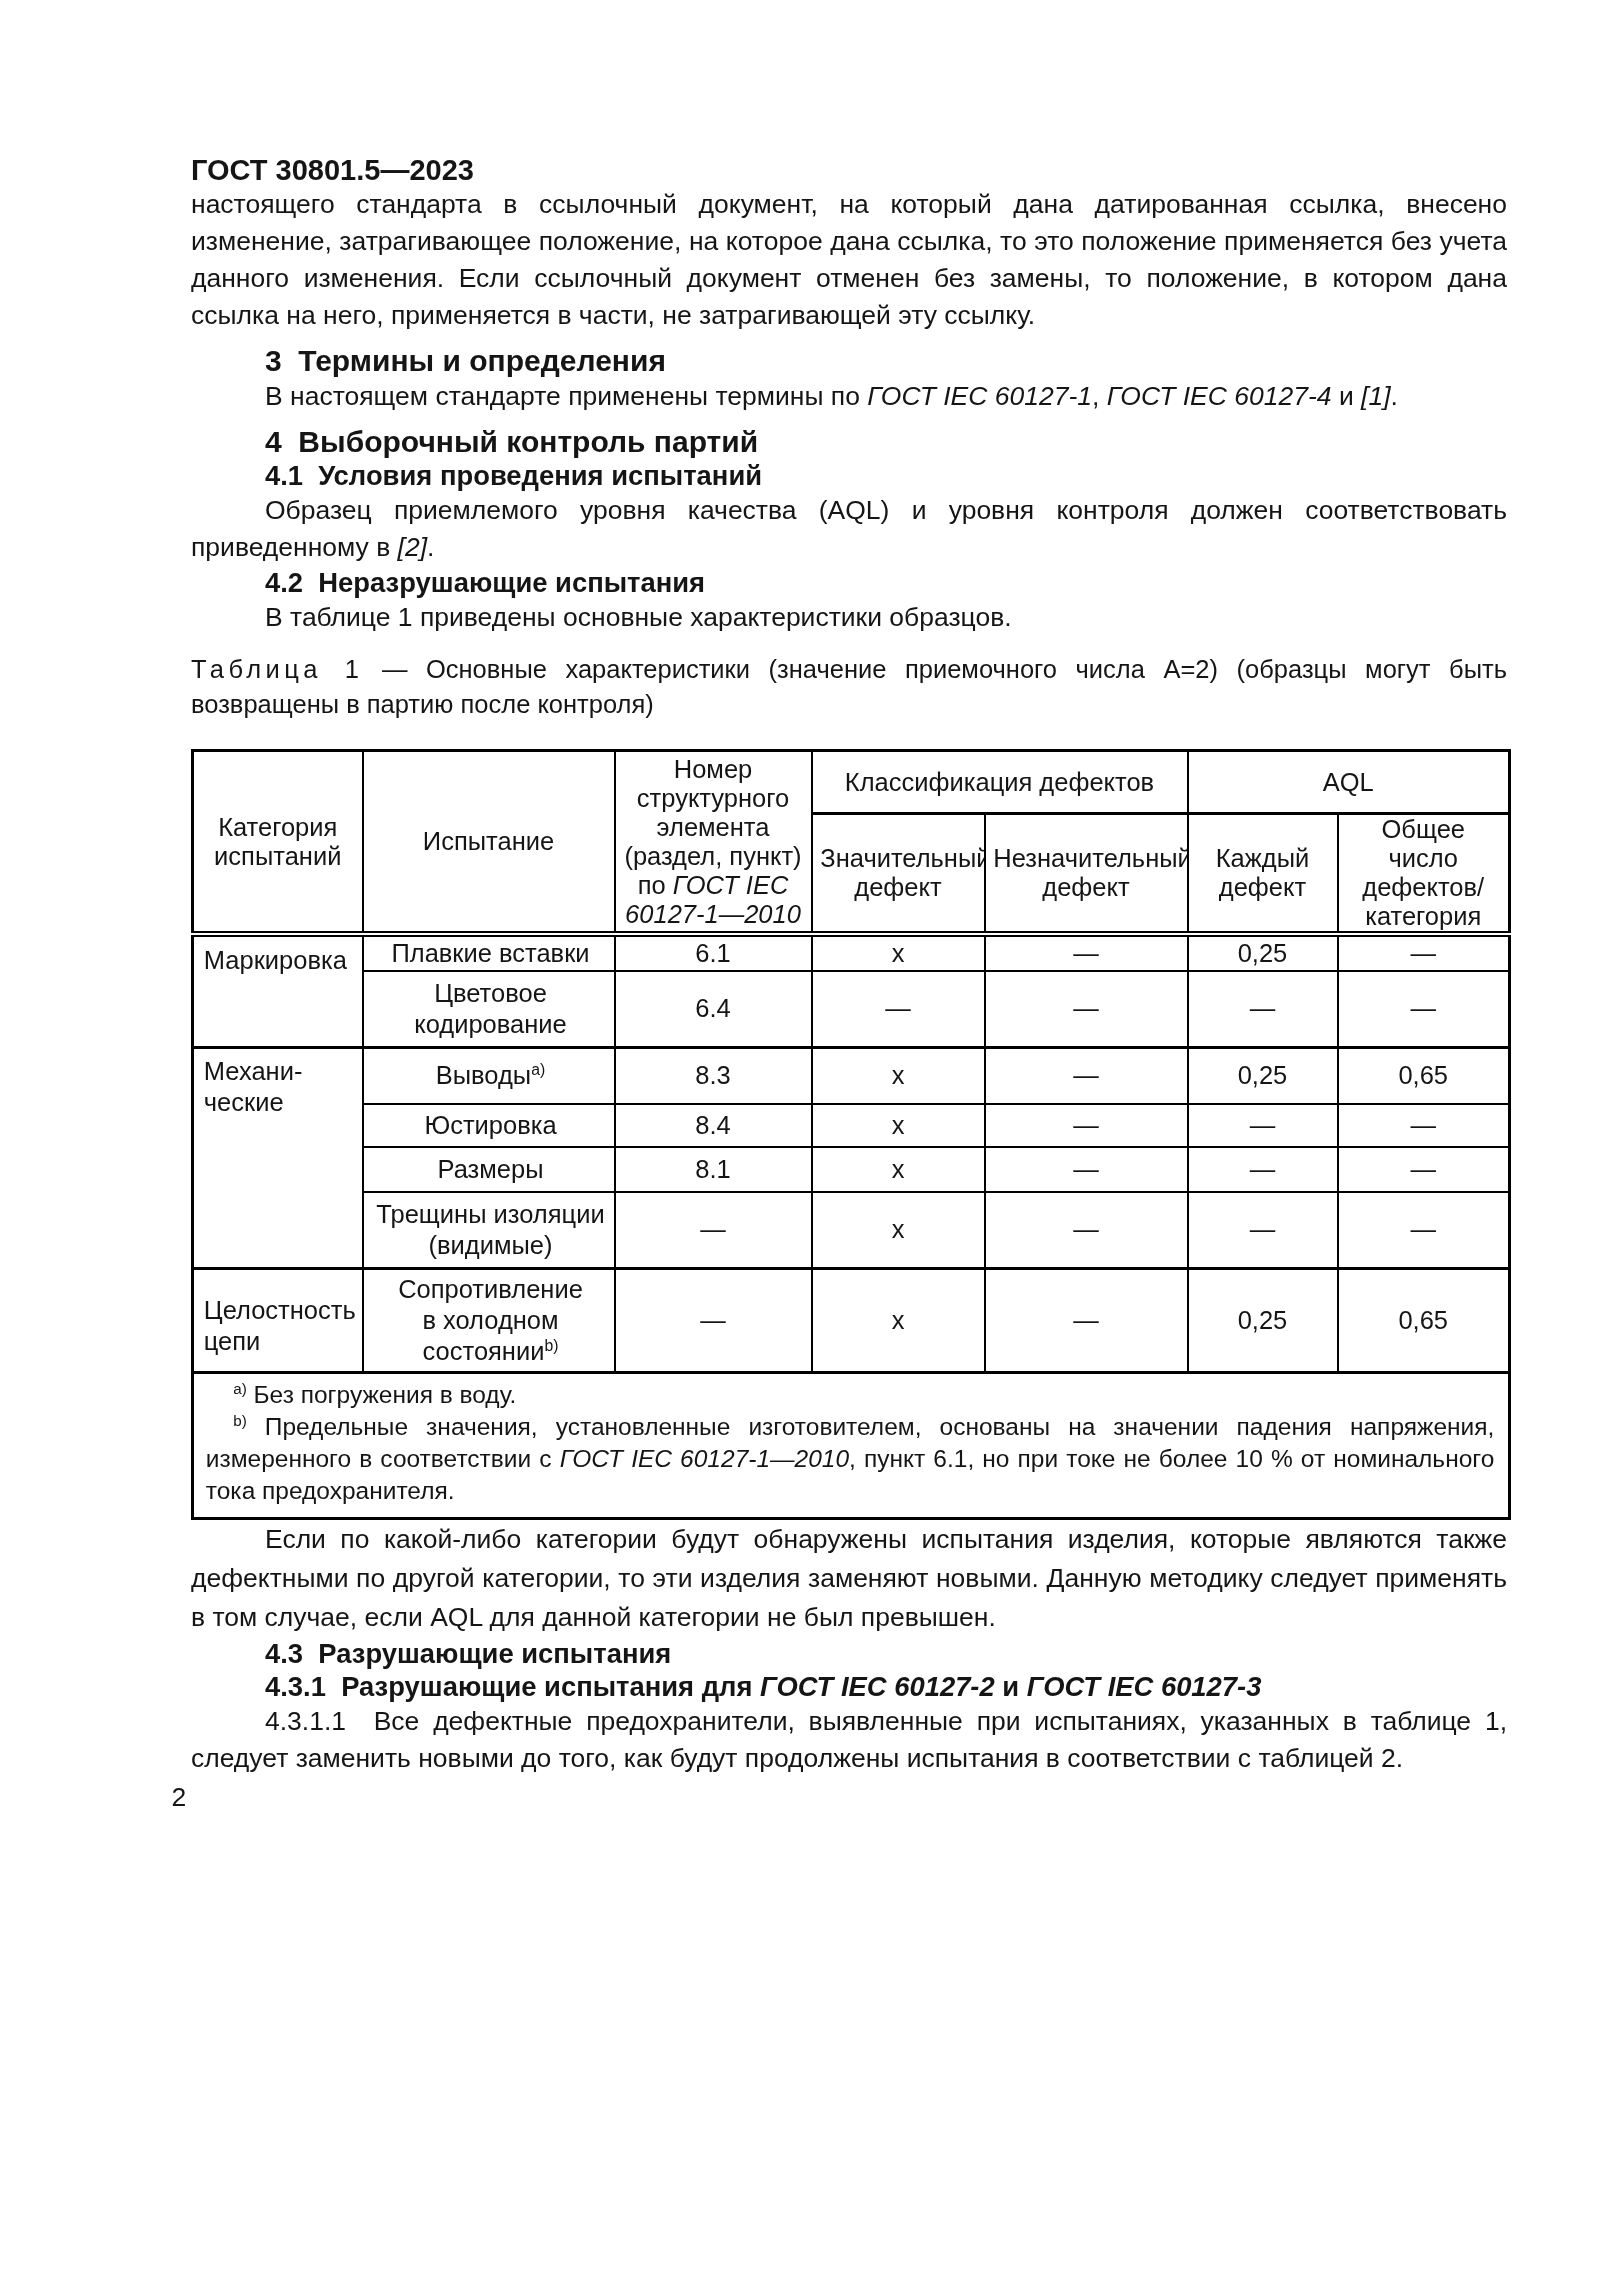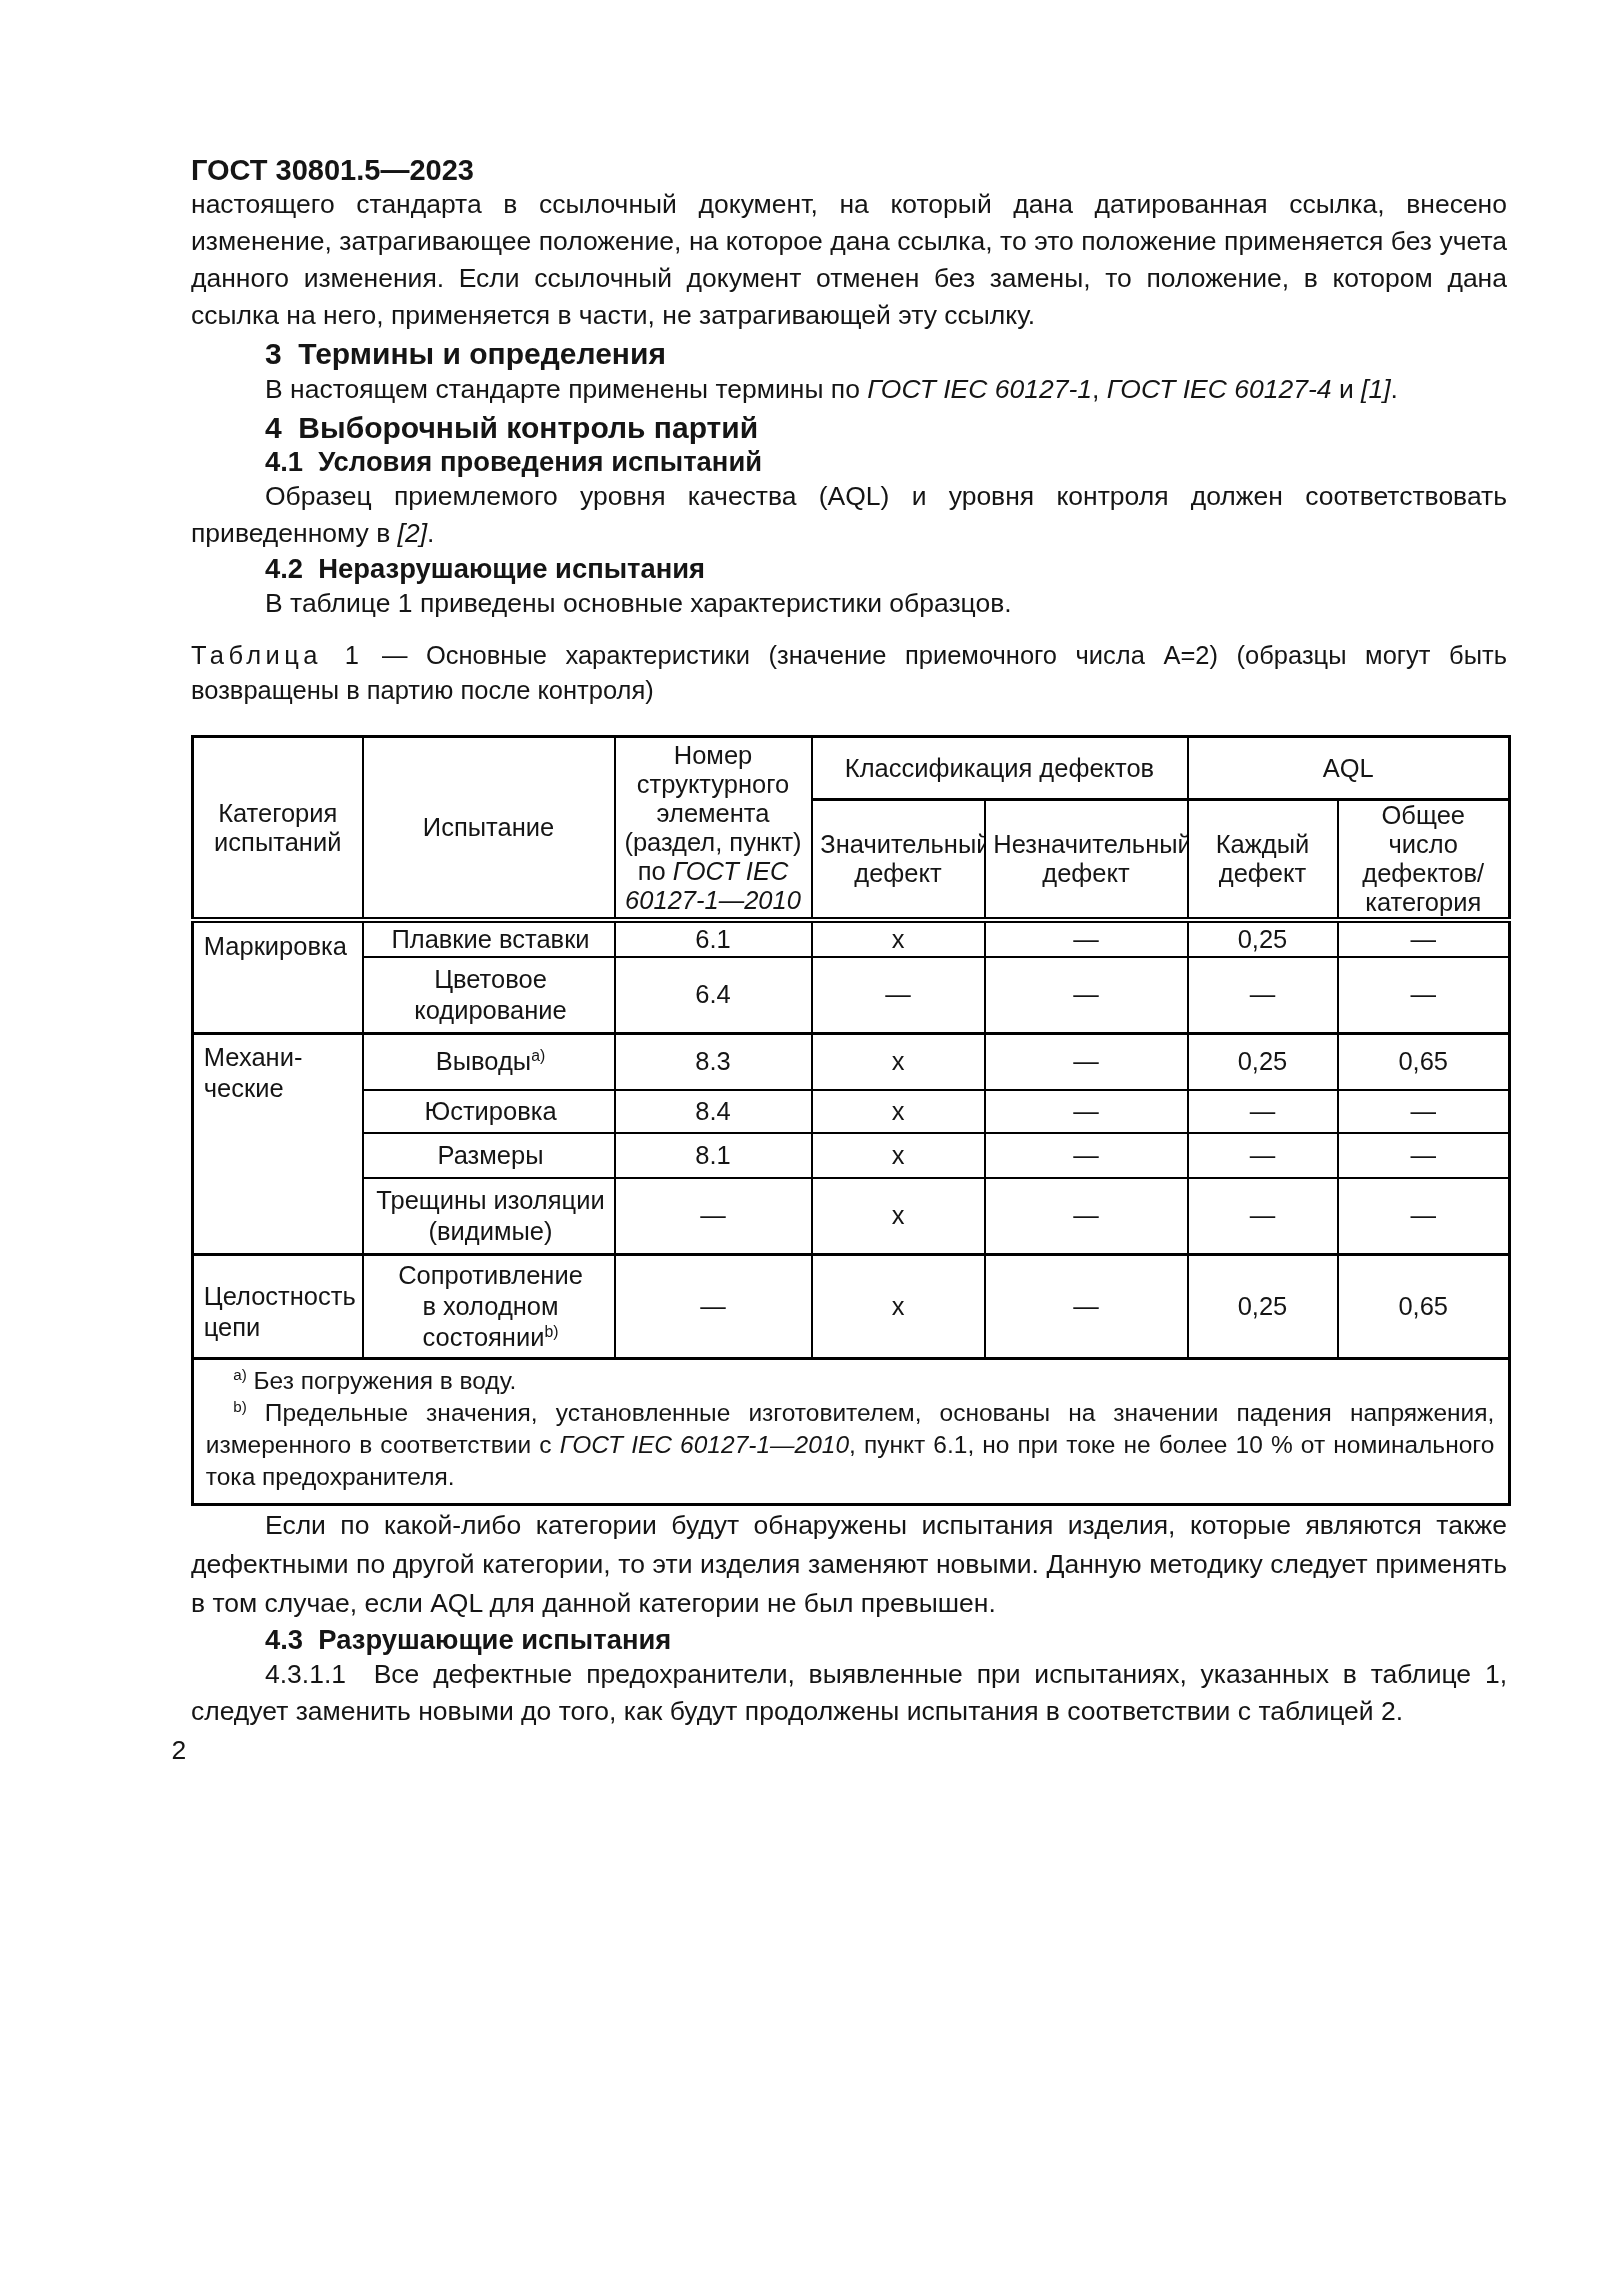--- a/index.html
+++ b/index.html
@@ -21,21 +21,21 @@
     margin:155px 0 0 0;
     font-size:29px;font-weight:bold;line-height:31px;
   }
   p.body{
     margin:0;font-size:26.5px;line-height:37px;
     text-align:justify;
   }
   p.body.lh40{line-height:39px;}
   .indent{text-indent:74px;}
   h2.h-sec{
-    margin:2px 0 0 74px;
+    margin:9px 0 0 74px;
     font-size:30px;font-weight:bold;line-height:35px;
     white-space:pre-wrap;
   }
   h3.h-sub{
     margin:0 0 0 74px;
     font-size:27.4px;font-weight:bold;line-height:33px;
     white-space:pre-wrap;
   }
   .mt50{margin-top:49px;} .mt42{margin-top:41px;} .mt28{margin-top:27.4px;}
   .mt34{margin-top:33px;} .mt48{margin-top:47px;} .mt14{margin-top:13.7px;}
@@ -228,19 +228,20 @@
           <p class="fn just"><sup>b)</sup><span> Предельные значения, установленные изготовителем, основаны на значении падения напряжения, измеренного в соответствии с </span><span class="it">ГОСТ IEC 60127-1—2010</span><span>, пункт 6.1, но при токе не более 10 % от номинального тока предохранителя.</span></p>
         </td>
       </tr>
     </tbody>
   </table>
 
   <p class="body lh40 indent mt55">Если по какой-либо категории будут обнаружены испытания изделия, которые являются также дефектными по другой категории, то эти изделия заменяют новыми. Данную методику следует применять в том случае, если AQL для данной категории не был превышен.</p>
 
   <h3 class="h-sub mt10">4.3&nbsp; Разрушающие испытания</h3>
 
+  <h3 class="h-sub mt23"><span>4.3.1&nbsp; Разрушающие испытания для </span><span class="it">ГОСТ IEC 60127-2</span><span> и </span><span class="it">ГОСТ IEC 60127-3</span></h3>
 
   <p class="body indent mt4">4.3.1.1&nbsp; Все дефектные предохранители, выявленные при испытаниях, указанных в таблице 1, следует заменить новыми до того, как будут продолжены испытания в соответствии с таблицей 2.</p>
 
   <div class="pagenum">2</div>
 
 </div>
 
 
 </body></html>

